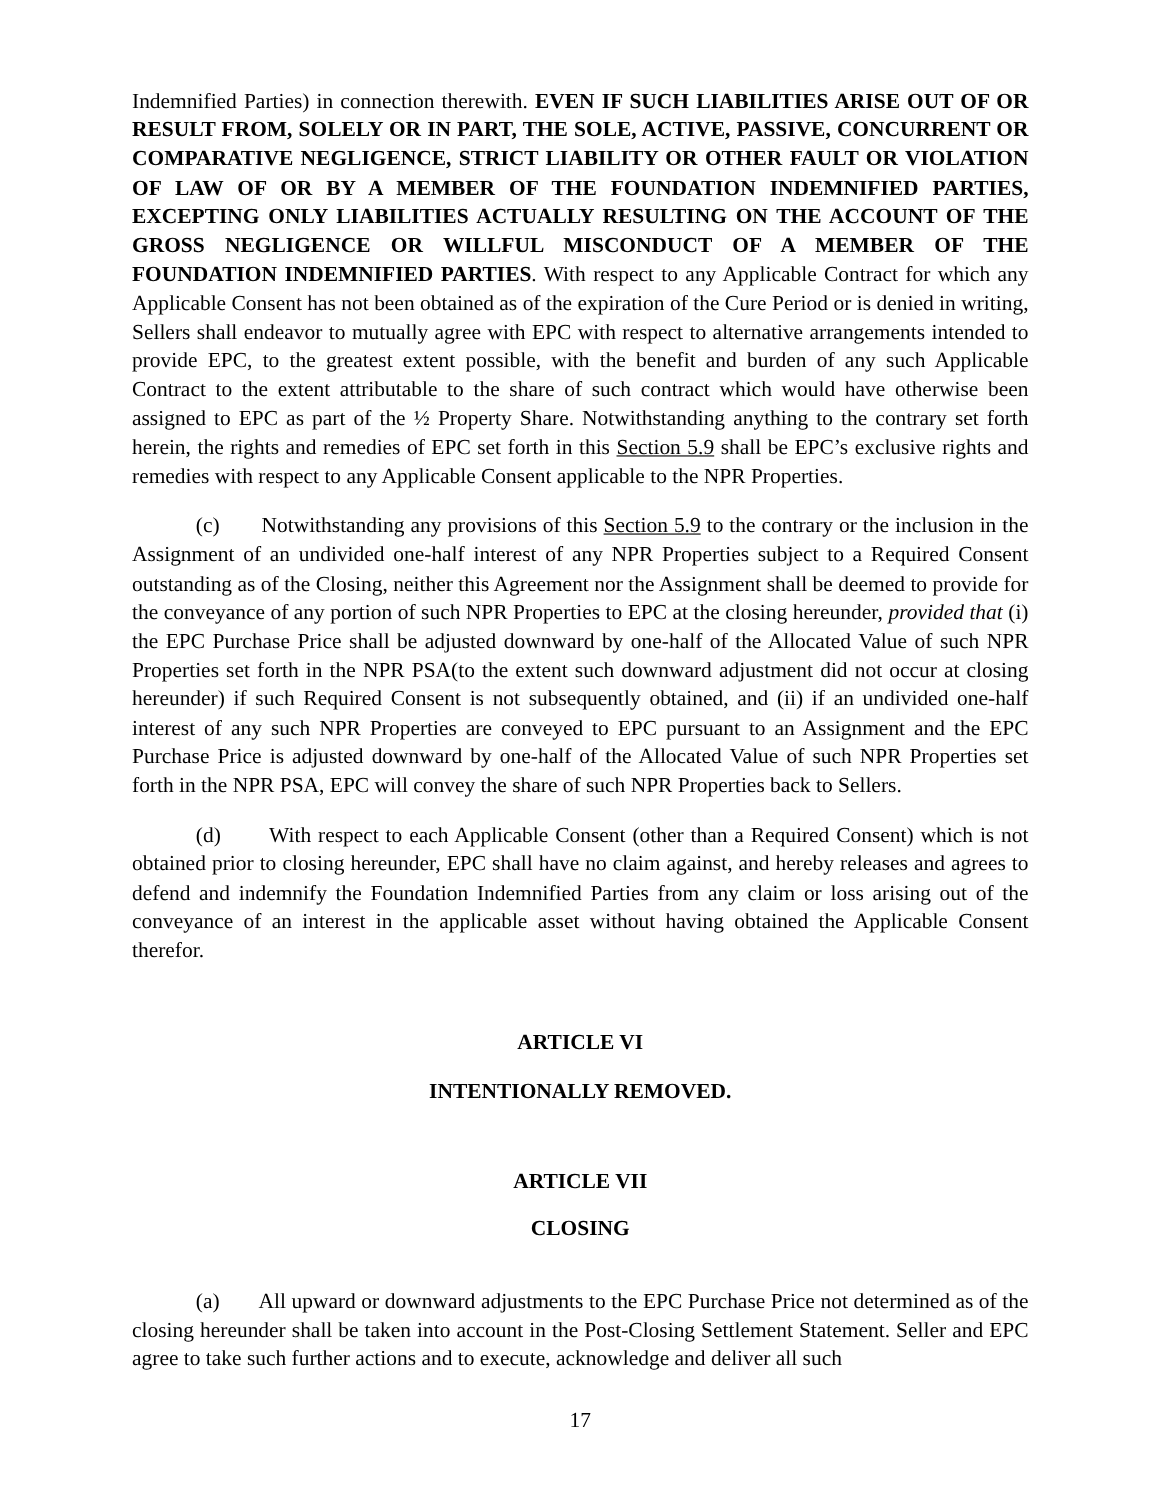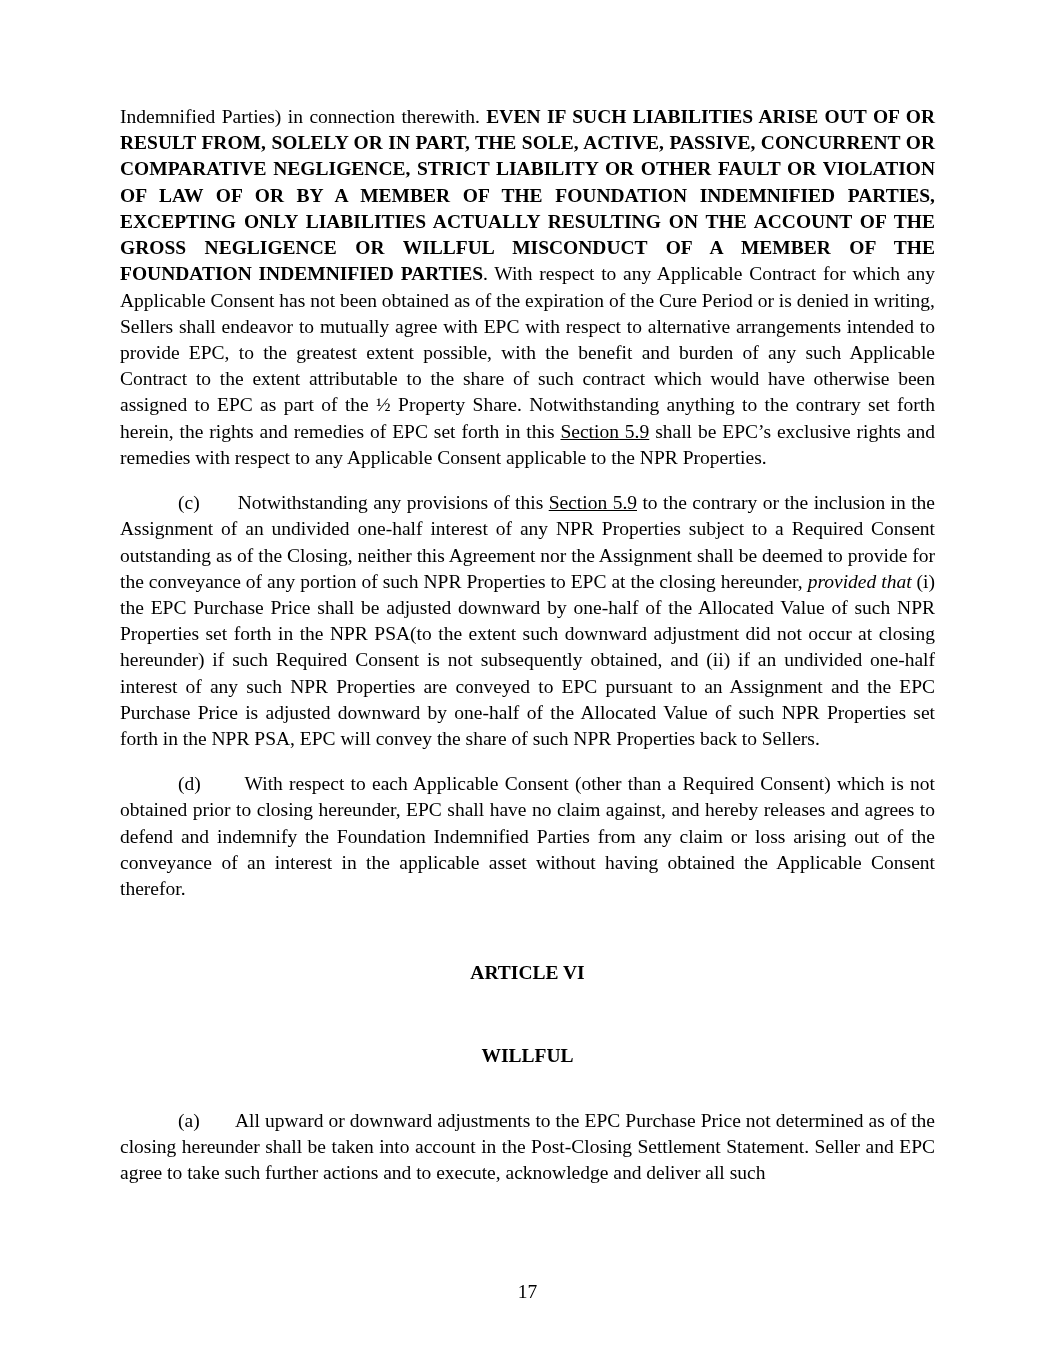--- a/index.html
+++ b/index.html
@@ -6,21 +6,21 @@
     margin: 0;
     padding: 0;
     background: #ffffff;
   }
   .page {
     width: 1055px;
     height: 1365px;
     background: #ffffff;
     position: relative;
     box-sizing: border-box;
-    padding: 104px 120px 60px 120px;
+    padding: 80px 120px 60px 120px;
     font-family: "Liberation Serif", "DejaVu Serif", serif;
     color: #000000;
     border-radius: 17px;
   }
   .body-text {
     font-size: 19.5px;
     line-height: 1.345;
     text-align: justify;
     text-justify: inter-word;
     margin: 0 0 19px 0;
@@ -67,24 +67,26 @@
 
   <p class="body-text"><span class="run">Indemnified Parties) in connection therewith.  </span><span class="run bold">EVEN IF SUCH LIABILITIES ARISE OUT OF OR RESULT FROM, SOLELY OR IN PART, THE SOLE, ACTIVE, PASSIVE, CONCURRENT OR COMPARATIVE NEGLIGENCE, STRICT LIABILITY OR OTHER FAULT OR VIOLATION OF LAW OF OR BY A MEMBER OF THE FOUNDATION INDEMNIFIED PARTIES, EXCEPTING ONLY LIABILITIES ACTUALLY RESULTING ON THE ACCOUNT OF THE GROSS NEGLIGENCE OR WILLFUL MISCONDUCT OF A MEMBER OF THE FOUNDATION INDEMNIFIED PARTIES</span><span class="run">. With respect to any Applicable Contract for which any Applicable Consent has not been obtained as of the expiration of the Cure Period or is denied in writing, Sellers shall endeavor to mutually agree with EPC with respect to alternative arrangements intended to provide EPC, to the greatest extent possible, with the benefit and burden of any such Applicable Contract to the extent attributable to the share of such contract which would have otherwise been assigned to EPC as part of the ½ Property Share.  Notwithstanding anything to the contrary set forth herein, the rights and remedies of EPC set forth in this </span><span class="run u">Section 5.9</span><span class="run"> shall be EPC’s exclusive rights and remedies with respect to any Applicable Consent applicable to the NPR Properties.</span></p>
 
   <p class="body-text indent"><span class="run">(c)</span><span class="run">&nbsp;&nbsp;&nbsp;&nbsp;&nbsp;&nbsp;&nbsp;</span><span class="run">Notwithstanding any provisions of this </span><span class="run u">Section 5.9</span><span class="run"> to the contrary or the inclusion in the Assignment of an undivided one-half interest of any NPR Properties subject to a Required Consent outstanding as of the Closing, neither this Agreement nor the Assignment shall be deemed to provide for the conveyance of any portion of such NPR Properties to EPC at the closing hereunder, </span><span class="run ital">provided that</span><span class="run"> (i) the EPC Purchase Price shall be adjusted downward by one-half of the Allocated Value of such NPR Properties set forth in the NPR PSA(to the extent such downward adjustment did not occur at closing hereunder) if such Required Consent is not subsequently obtained, and (ii) if an undivided one-half interest of any such NPR Properties are conveyed to EPC pursuant to an Assignment and the EPC Purchase Price is adjusted downward by one-half of the Allocated Value of such NPR Properties set forth in the NPR PSA, EPC will convey the share of such NPR Properties back to Sellers.</span></p>
 
   <p class="body-text indent"><span class="run">(d)</span><span class="run">&nbsp;&nbsp;&nbsp;&nbsp;&nbsp;&nbsp;&nbsp;</span><span class="run">With respect to each Applicable Consent (other than a Required Consent) which is not obtained prior to closing hereunder, EPC shall have no claim against, and hereby releases and agrees to defend and indemnify the Foundation Indemnified Parties from any claim or loss arising out of the conveyance of an interest in the applicable asset without having obtained the Applicable Consent therefor.</span></p>
 
   <div class="art-spacer"></div>
 
   <p class="article-heading">ARTICLE VI</p>
+  <p class="article-heading">INTENTIONALLY REMOVED.</p>
 
   <div class="art-spacer"></div>
 
-  <p class="article-heading">WILLFUL</p>
+  <p class="article-heading">ARTICLE VII</p>
+  <p class="article-heading">CLOSING</p>
 
   <div class="art-spacer"></div>
 
 
   <p class="body-text indent"><span class="run">(a)</span><span class="run">&nbsp;&nbsp;&nbsp;&nbsp;&nbsp;&nbsp;&nbsp;</span><span class="run">All upward or downward adjustments to the EPC Purchase Price not determined as of the closing hereunder shall be taken into account in the Post-Closing Settlement Statement. Seller and EPC agree to take such further actions and to execute, acknowledge and deliver all such</span></p>
 
   <div class="page-number">17</div>
 
 </div>
 

